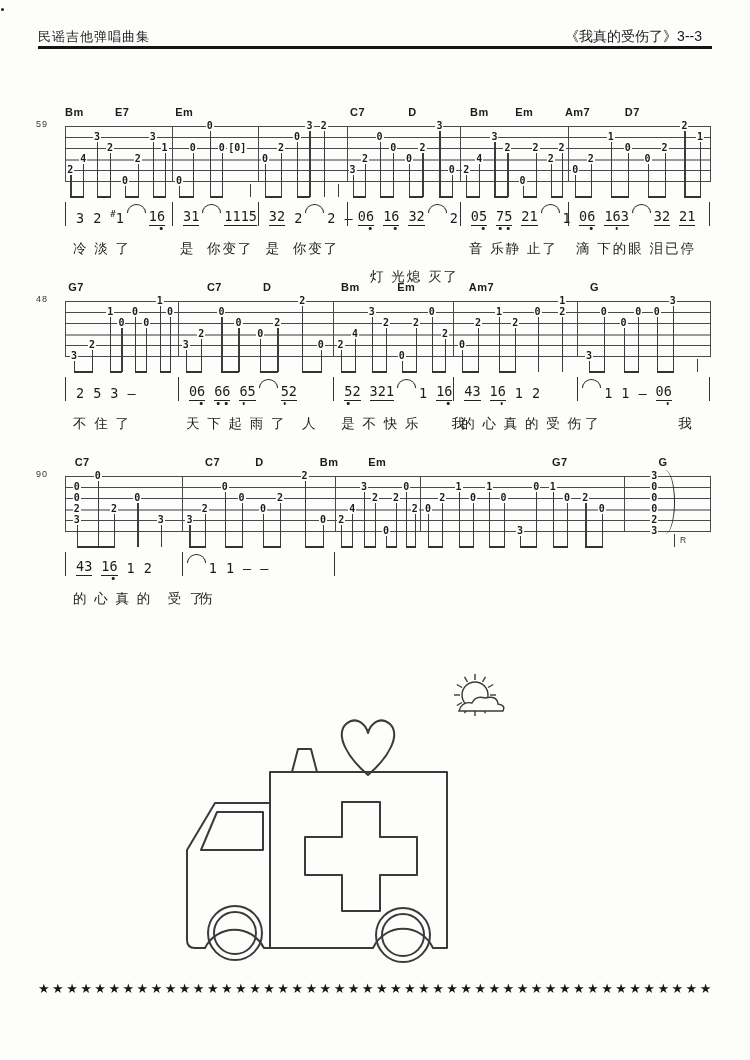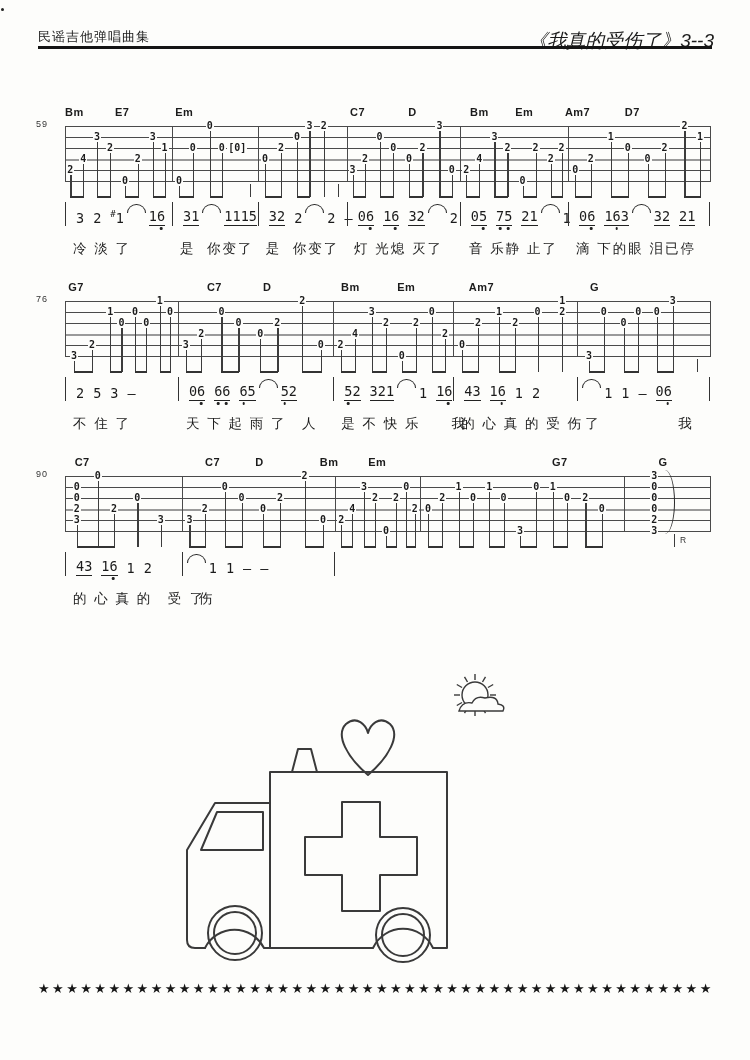--- a/index.html
+++ b/index.html
@@ -4,21 +4,21 @@
 <style>
   html,body{margin:0;padding:0;}
   body{
     width:750px;height:1060px;position:relative;overflow:hidden;
     background:#fdfdfb;color:#1b1b1b;
     font-family:"Liberation Sans", sans-serif;
   }
   .corner-dot{position:absolute;left:1px;top:8px;width:3px;height:3px;background:#222;border-radius:50%;}
   
   .hdr-left{position:absolute;left:38px;top:28px;font-size:13px;letter-spacing:1px;}
-  .hdr-right{position:absolute;right:36px;top:28px;font-size:19px;font-style:italic;}
+  .hdr-right{position:absolute;right:48px;top:28px;font-size:14px;}
   .hdr-rule{position:absolute;left:38px;right:38px;top:46px;height:3px;background:#141414;}
   
   .system{position:absolute;left:65px;width:645px;}
   .sysnum{position:absolute;left:-29px;top:13px;font-size:9px;color:#333;letter-spacing:1px;}
   .chord{position:absolute;top:0;font-size:11px;font-weight:bold;letter-spacing:.5px;white-space:nowrap;}
   .staff{position:absolute;left:0;top:20px;width:645px;height:55px;}
   .sline{position:absolute;left:0;width:100%;height:1px;background:#4a4a4a;}
   .sline.thick{height:2px;background:#9a9a9a;}
   .barline{position:absolute;top:20px;width:1px;height:56px;background:#4a4a4a;}
   .fret{position:absolute;font-family:"DejaVu Sans Mono",monospace;font-size:10px;font-weight:bold;
@@ -297,27 +297,27 @@
           <div class="jtok u">
             <div class="jc">2</div>
             <div class="jc">1</div>
           </div>
         </div>
       </div>
       <div class="jrow" style="top: 134px;">
         <div class="lyr" style="left: 8px;">冷 淡 了</div>
         <div class="lyr" style="left: 115.07px;">是  你变了</div>
         <div class="lyr" style="left: 200.855px;">是  你变了</div>
-        <div class="lyr" style="left: 289px;">灯 光熄 灭了</div>
+        <div class="lyr" style="left: 305px; margin-top: 28px;">灯 光熄 灭了</div>
         <div class="lyr" style="left: 404px;">音 乐静 止了</div>
         <div class="lyr" style="left: 511.1px;">滴 下的眼 泪已停</div>
       </div>
     </div>
     <div class="system" style="top: 281px; height: 160px;">
-      <div class="sysnum">76</div>
+      <div class="sysnum">48</div>
       <div class="chord" style="left: 3.225px;">G7</div>
       <div class="chord" style="left: 141.9px;">C7</div>
       <div class="chord" style="left: 198.015px;">D</div>
       <div class="chord" style="left: 276.06px;">Bm</div>
       <div class="chord" style="left: 332.175px;">Em</div>
       <div class="chord" style="left: 403.77px;">Am7</div>
       <div class="chord" style="left: 525.03px;">G</div>
       <div class="staff">
         <div class="sline" style="top: 0px;"></div>
         <div class="sline" style="top: 11px;"></div>

